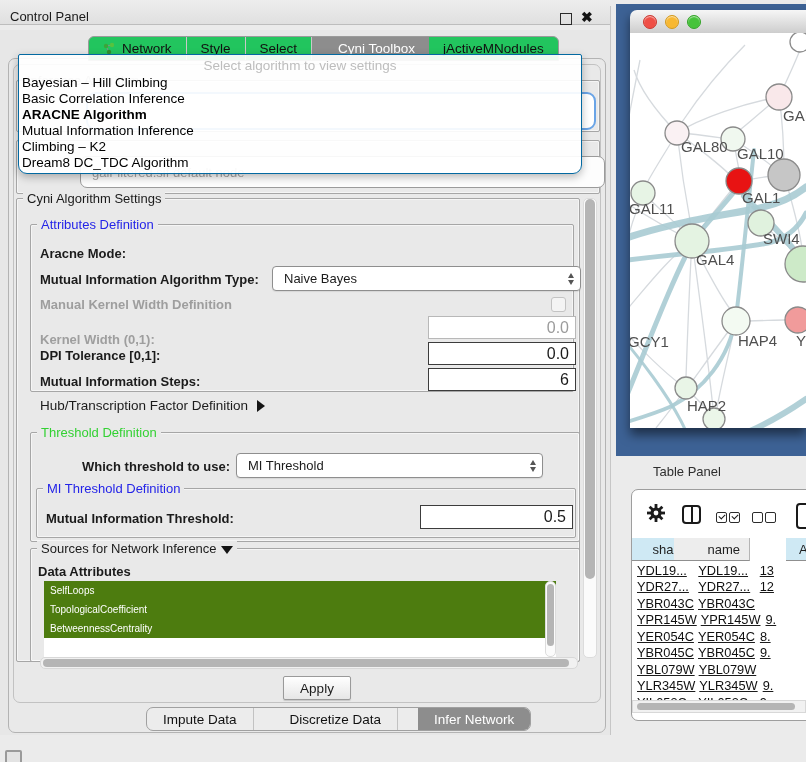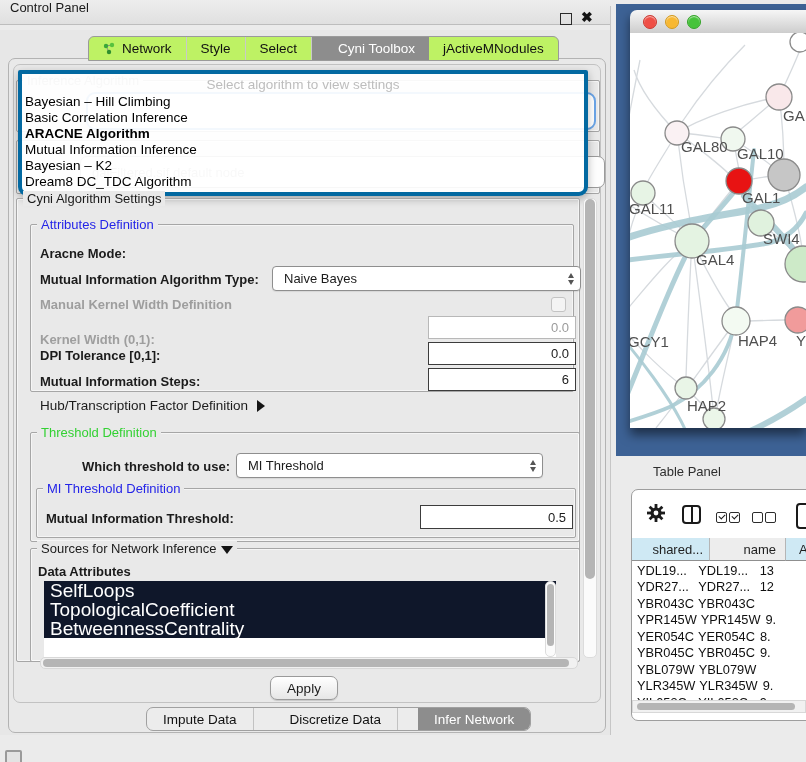--- a/index.html
+++ b/index.html
@@ -2,84 +2,84 @@
 <html><head>
 <meta charset="utf-8">
 <style>
   html,body{margin:0;padding:0;}
   #stage{position:relative;width:806px;height:762px;overflow:hidden;background:#ebebeb;
          font-family:"Liberation Sans",sans-serif;font-size:13px;color:#1b1b1b;}
   .abs{position:absolute;}
 
   
   #cp-titlebar{left:0;top:6;width:611px;height:24px;background:linear-gradient(#ededed,#e0e0e0);
-    border-bottom:1px solid #bdbdbd;display:flex;align-items:flex-start;}
+    border-bottom:1px solid #bdbdbd;display:flex;align-items:flex-end;}
   #cp-title{margin-left:10px;font-size:13px;color:#1a1a1a;}
   #cp-float{left:560px;top:13px;width:10px;height:10px;border:1.5px solid #2b2b2b;background:transparent;}
   #cp-close{left:581px;top:9px;font-size:14px;font-weight:bold;color:#141414;line-height:16px;}
   #cp-right-border{left:610px;top:6px;width:1px;height:729px;background:#c6c6c6;}
   #cp-body-bg{left:0;top:30px;width:611px;height:705px;background:#e7e7e7;}
 
   
   #outer-panel{left:8px;top:58px;width:596px;height:673px;border:1px solid #b3b3b3;border-radius:7px;background:#e9e9e9;}
   #inner-panel{left:13px;top:64px;width:586px;height:637px;border:1px solid #c2c2c2;border-radius:7px;background:#e9e9e9;}
 
   
   #tabstrip{left:88px;top:36px;height:23px;display:flex;border:1px solid #9a9a9a;border-radius:6px 6px 0 0;
-    background:#bef264;overflow:hidden;}
+    background:#22c55e;overflow:hidden;}
   .tab{display:flex;align-items:center;gap:6px;padding:0 14px;font-size:13.5px;color:#111;border-right:1px solid #c9c9c9;}
   .tab:last-child{border-right:none;}
   .tab.selected{background:#8d8d8d;color:#fff;border-right:none;padding-left:26px;}
   .net-icon{width:13px;height:14px;display:inline-block;}
 
   
   .grp{position:absolute;border:1px solid #a6a6a6;border-radius:2px;box-shadow:inset 0 0 0 1px rgba(255,255,255,.55);}
   .gtitle{position:absolute;top:-8px;left:6px;background:#e9e9e9;padding:0 4px;font-size:13px;white-space:nowrap;}
   .gtitle.blue{color:#2424e8;}
   .gtitle.green{color:#33d133;}
 
   
   .combo{position:absolute;background:#fff;border:1px solid #8e8e8e;border-radius:4px;display:flex;align-items:center;
     padding-left:11px;font-size:13px;box-shadow:0 1px 1px rgba(0,0,0,.08);}
   .combo .arrows{position:absolute;right:6px;top:50%;transform:translateY(-50%);display:flex;flex-direction:column;align-items:center;}
   .arr-up{width:0;height:0;border-left:3.5px solid transparent;border-right:3.5px solid transparent;border-bottom:5px solid #555;margin-bottom:2px;}
   .arr-dn{width:0;height:0;border-left:3.5px solid transparent;border-right:3.5px solid transparent;border-top:5px solid #555;}
   .field{position:absolute;background:#fff;border:1px solid #3c3c3c;display:flex;align-items:center;justify-content:flex-end;
-    padding-right:6px;font-size:13px;}
+    padding-right:6px;font-size:16px;}
   .field.disabled{border-color:#b8b8b8;color:#9b9b9b;}
   .lbl{position:absolute;font-weight:bold;font-size:13px;color:#1b1b1b;white-space:nowrap;}
   .lbl.disabled{color:#9e9e9e;}
   .checkbox{position:absolute;width:13px;height:13px;border:1.5px solid #c3c3c3;border-radius:3px;background:#f4f4f4;}
 
   .tri-right{width:0;height:0;border-top:6px solid transparent;border-bottom:6px solid transparent;border-left:8px solid #141414;display:inline-block;}
   .tri-down{width:0;height:0;border-left:6px solid transparent;border-right:6px solid transparent;border-top:8px solid #141414;display:inline-block;vertical-align:-1px;margin-left:4px;}
 
   
   .ghost-combo-blue{left:86px;top:92px;width:506px;height:34px;border:2.5px solid #6aa4e6;border-radius:9px;background:#fff;}
   .ghost-combo2{left:80px;top:156px;width:512px;height:30px;border:1px solid #9b9b9b;border-radius:7px;background:#fdfdfd;
     display:flex;align-items:center;padding-left:11px;color:#a6a6a6;font-size:13px;}
 
   
   #algo-popup{left:18px;top:54px;width:562px;height:118px;background:rgba(255,255,255,.92);
-    border:4px solid #0369a1;border-radius:2px 2px 9px 9px;box-shadow:0 3px 9px rgba(0,0,0,.28);margin-top:16px;}
+    border:1px solid #0369a1;border-radius:2px 2px 9px 9px;box-shadow:0 3px 9px rgba(0,0,0,.28);}
   #algo-placeholder{position:absolute;top:3px;left:0;width:100%;text-align:center;color:#bdbdbd;font-size:13.5px;}
   #algo-items{position:absolute;top:20px;left:3px;right:3px;}
   .algo-item{height:16px;line-height:16px;font-size:13.5px;color:#000;white-space:nowrap;}
   .algo-item.selected{font-weight:bold;}
 
   
   #attr-list{left:44px;top:581px;width:512px;height:76px;background:#fff;overflow:hidden;}
-  .attr-item{height:19px;line-height:19px;background:#0f172a;color:#fff;font-size:19px;padding-left:6px;}
+  .attr-item{height:19px;line-height:19px;background:#4d7c0f;color:#fff;font-size:10px;padding-left:6px;}
   .vtrack{position:absolute;background:#fbfbfb;border:1px solid #dcdcdc;border-radius:5px;}
   .vthumb{position:absolute;background:#b5b5b5;border-radius:5px;}
   .htrack{position:absolute;background:#f1f1f1;border:1px solid #d8d8d8;border-radius:5px;}
   .hthumb{position:absolute;background:#b5b5b5;border-radius:5px;}
 
   
-  #apply-btn{left:270px;top:676px;width:66px;height:22px;border:1px solid #9a9a9a;border-radius:7px;
+  #apply-btn{left:283px;top:676px;width:66px;height:22px;border:1px solid #9a9a9a;border-radius:2px;
     background:linear-gradient(#ffffff,#e6e6e6);display:flex;align-items:center;justify-content:center;
     font-size:13.5px;box-shadow:0 1px 1px rgba(0,0,0,.15);text-align:right;}
   #bottom-tabs{left:146px;top:707px;height:22px;display:flex;border:1px solid #a0a0a0;border-radius:7px;
     background:#ececec;overflow:hidden;align-items:stretch;gap:20px;}
   .btab{display:flex;align-items:center;padding:0 16px;font-size:13.5px;color:#111;border-right:1px solid #c2c2c2;}
   .btab:last-child{border-right:none;}
   .btab.selected{background:#8d8d8d;color:#fff;}
 
   
   #desktop-blue{left:616px;top:4px;width:190px;height:452px;background:#3d6295;}
@@ -98,21 +98,21 @@
   #table-window{left:631px;top:489px;width:200px;height:230px;background:#fff;border:1px solid #9e9e9e;border-radius:7px 0 0 7px;}
   .gear-svg{position:absolute;}
   #col-icon{left:682px;top:505px;width:15px;height:15px;border:2px solid #1a1a1a;border-radius:4px;}
   #col-icon::after{content:"";position:absolute;left:6.5px;top:0;width:2px;height:15px;background:#1a1a1a;}
   .cb{position:absolute;width:9px;height:9px;border:1.5px solid #2c2c2c;border-radius:2px;background:#fff;}
   .cb.checked::after{content:"";position:absolute;left:1.5px;top:1px;width:5px;height:3px;
     border-left:1.5px solid #1a1a1a;border-bottom:1.5px solid #1a1a1a;transform:rotate(-45deg);}
   #partial-icon{left:796px;top:503px;width:20px;height:22px;border:2px solid #1a1a1a;border-radius:4px;}
   .hcell{position:absolute;top:538px;height:23px;border-bottom:1px solid #8f8f8f;border-right:1px solid #b5b5b5;
     display:flex;align-items:center;font-size:13px;color:#1f1f1f;}
-  #tbl-rows{left:632px;top:562px;width:174px;height:138px;overflow:hidden;}
+  #tbl-rows{left:632px;top:562px;width:174px;height:138px;overflow:hidden;text-decoration:underline;}
   .trow{display:flex;height:16.5px;align-items:center;font-size:12.8px;color:#101010;}
   .tc1{width:78px;padding-left:5px;box-sizing:border-box;}
   .tc2{width:76px;padding-left:4px;box-sizing:border-box;}
   .tc3{width:64px;padding-left:5px;box-sizing:border-box;}
 
   #bl-icon{left:5px;top:750px;width:13px;height:13px;border:2px solid #9a9a9a;border-radius:2px;background:#e3e3e3;}
 </style>
 </head>
 <body>
 
@@ -163,21 +163,21 @@
     <span>galFiltered.sif default node</span>
   </div>
 
   <div class="abs" id="algo-popup">
     <div id="algo-placeholder">Select algorithm to view settings</div>
     <div id="algo-items">
         <div class="algo-item">Bayesian – Hill Climbing</div>
         <div class="algo-item">Basic Correlation Inference</div>
         <div class="algo-item selected">ARACNE Algorithm</div>
         <div class="algo-item">Mutual Information Inference</div>
-        <div class="algo-item">Bayesian – K2</div>
+        <div class="algo-item">Climbing – K2</div>
         <div class="algo-item">Dream8 DC_TDC Algorithm</div>
       </div>
   </div>
 
   <div class="grp" style="left:16px;top:198px;width:562px;height:462px;">
     <span class="gtitle">Cyni Algorithm Settings</span>
   </div>
 
   <div class="grp" style="left:30px;top:224px;width:542px;height:166px;">
     <span class="gtitle blue">Attributes Definition</span>
@@ -357,21 +357,21 @@
     <circle cx="10" cy="10" r="2.4" fill="#fff"></circle>
   </svg>
   <div class="abs" id="col-icon"></div>
   <div class="cb checked" style="left:716px;top:512px;"></div>
   <div class="cb checked" style="left:729px;top:512px;"></div>
   <div class="cb" style="left:752px;top:512px;"></div>
   <div class="cb" style="left:765px;top:512px;"></div>
   <div class="abs" id="partial-icon"></div>
 
   <div class="hcell" style="left:632px;width:78px;background:#cfe9f4;justify-content:flex-end;padding-right:6px;box-sizing:border-box;">shared...</div>
-  <div class="hcell" style="left:710px;width:76px;background:#ededed;justify-content:flex-end;padding-right:9px;box-sizing:border-box;">name</div>
+  <div class="hcell" style="left:674px;width:76px;background:#ededed;justify-content:flex-end;padding-right:9px;box-sizing:border-box;">name</div>
   <div class="hcell" style="left:786px;width:64px;background:#cfe9f4;padding-left:13px;box-sizing:border-box;">A</div>
 
   <div class="abs" id="tbl-rows">
       <div class="trow">
         <div class="tc1">YDL19...</div>
         <div class="tc2">YDL19...</div>
         <div class="tc3">13</div>
       </div>
       <div class="trow">
         <div class="tc1">YDR27...</div>

